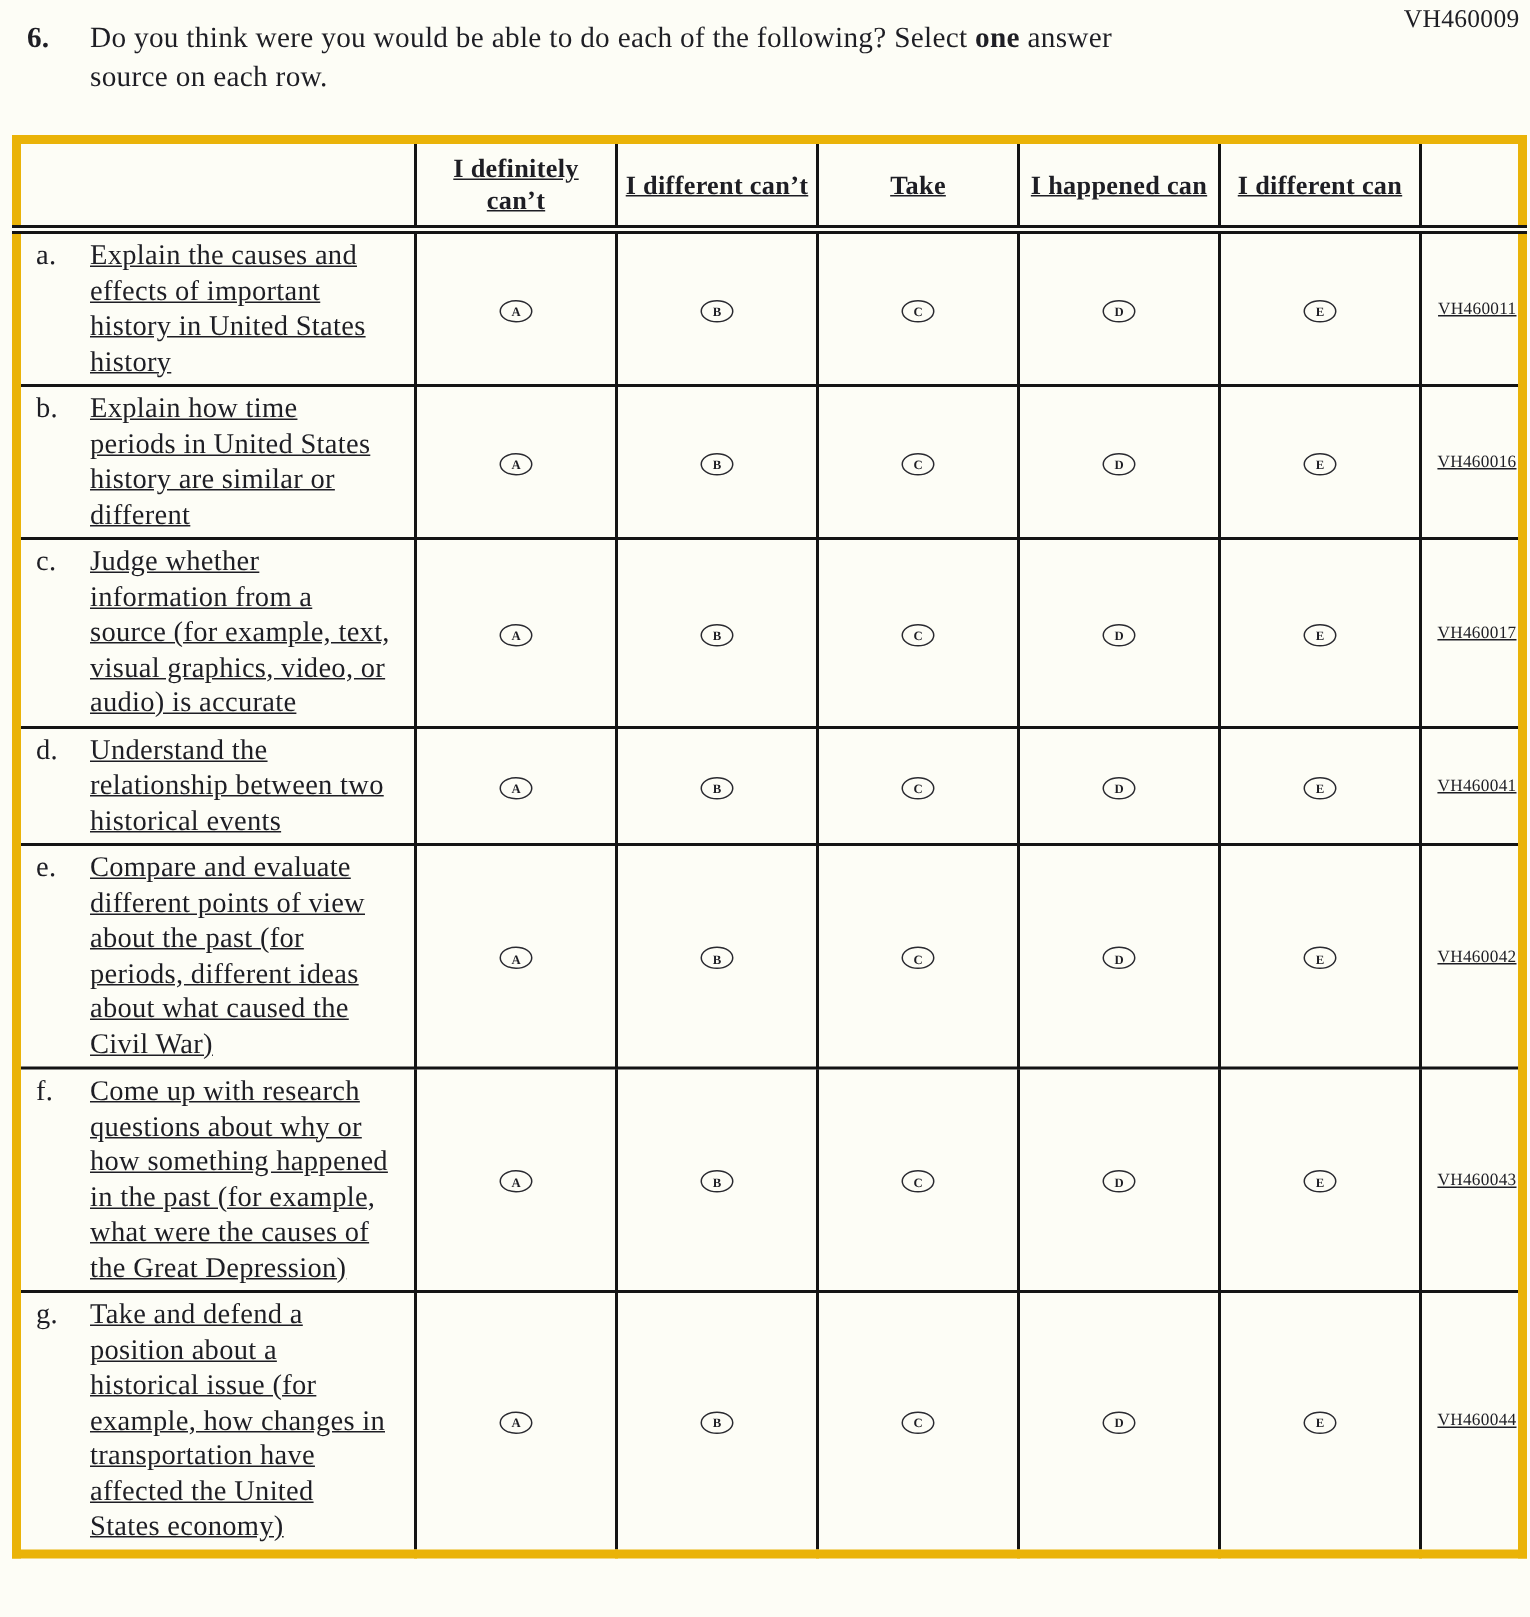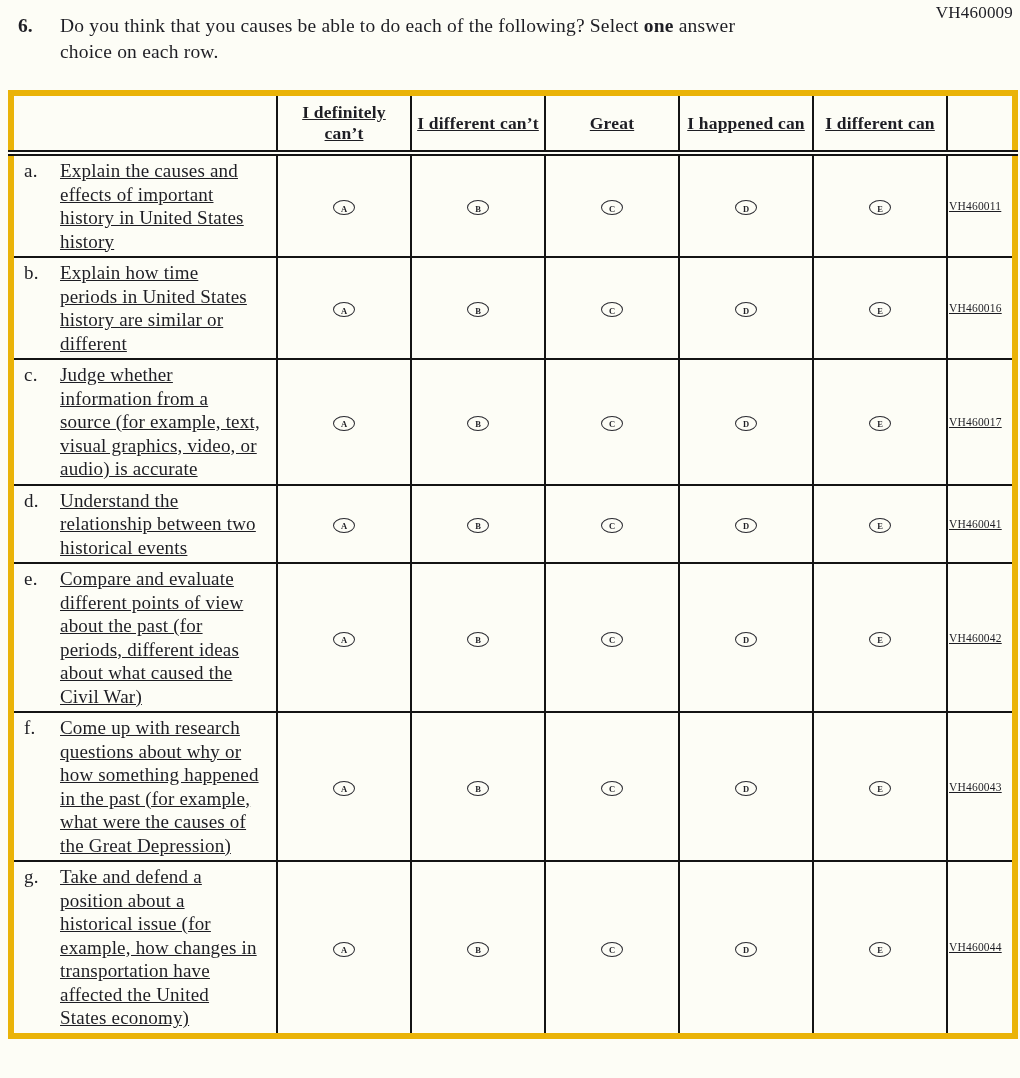--- a/index.html
+++ b/index.html
@@ -90,53 +90,53 @@
     cursor: pointer;
     background: transparent;
   }
   .bubble-letter {
     font-size: 8.5px;
     font-weight: bold;
     line-height: 1;
     transform: translateY(0.5px);
   }
   .answer-grid td.code {
-    text-align: left;
+    text-align: right;
     vertical-align: middle;
     font-size: 11.5px;
     letter-spacing: 0.2px;
     padding: 0 1px;
   }
 </style>
 </head>
 <body>
 
 <div class="corner-code">VH460009</div>
 
 <div class="question-block">
   <div class="q-number">6.</div>
-  <div class="q-text"><span>Do you think that you causes be able to do each of the following? Select </span><b>one</b><span> answer</span><br><span>choice on each row.</span></div>
+  <div class="q-text"><span>Do you think were you would be able to do each of the following? Select </span><b>one</b><span> answer</span><br><span>source on each row.</span></div>
 </div>
 
 <table class="answer-grid">
   <colgroup>
     <col style="width:266px">
     <col style="width:134px">
     <col style="width:134px">
     <col style="width:134px">
     <col style="width:134px">
     <col style="width:134px">
     <col style="width:68px">
   </colgroup>
   <thead>
     <tr>
       <th></th>
       <th>I definitely can’t</th>
       <th>I different can’t</th>
-      <th>Great</th>
+      <th>Take</th>
       <th>I happened can</th>
       <th>I different can</th>
       <th></th>
     </tr>
   </thead>
   <tbody>
   <tr>
         <td class="stmt"><span class="row-letter">a.</span><span class="row-text">Explain the causes and effects of important history in United States history</span></td>
         <td class="opt"><span class="bubble">
             <span class="bubble-letter">A</span>

